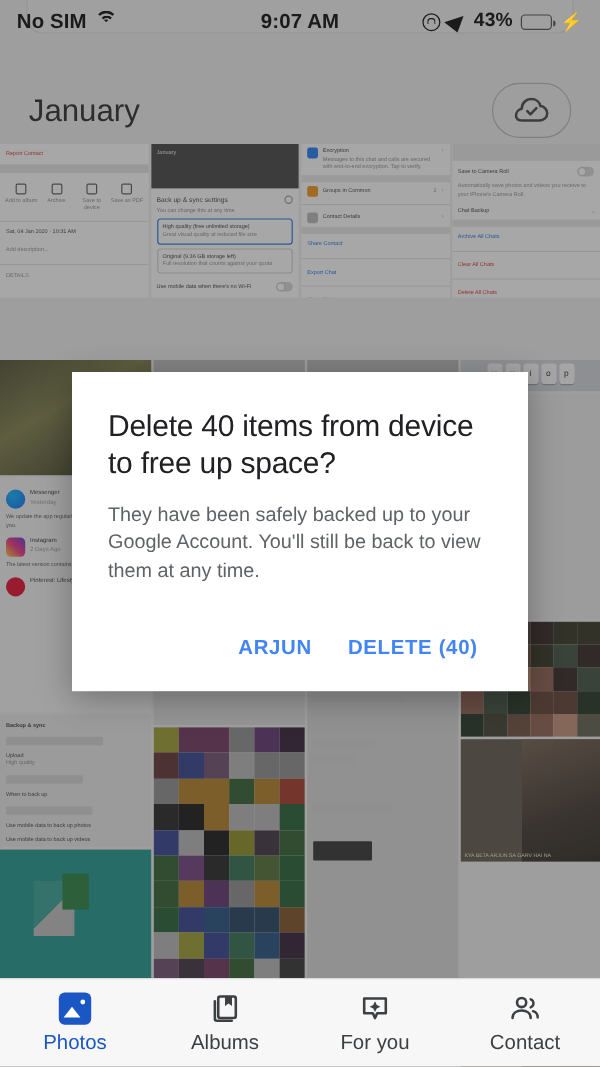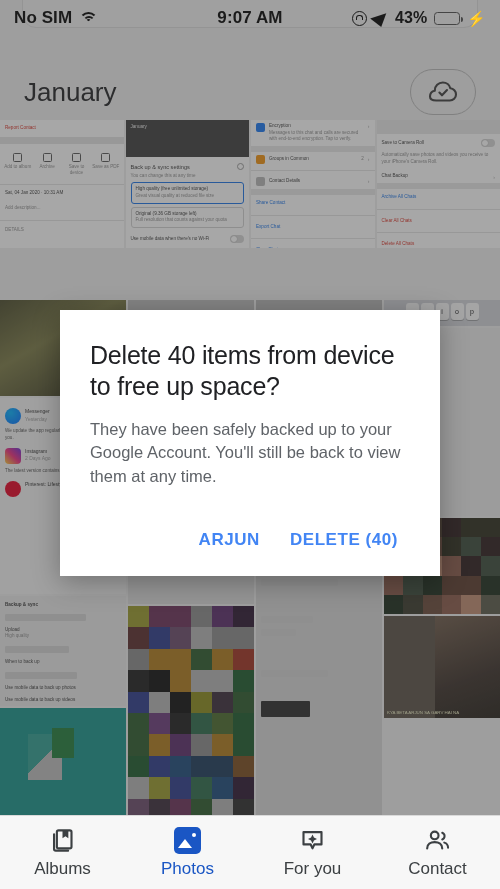--- a/index.html
+++ b/index.html
@@ -32,21 +32,21 @@
   #statusbar {
     position: absolute; top: 0; left: 0; right: 0; height: 36px;
     display: flex; align-items: center;
     padding: 0 14px;
     z-index: 70;
     color: #1b1b1b;
     font-size: 17px;
     font-weight: 600;
     letter-spacing: 0.1px;
   }
-  #sb-left { display: flex; align-items: center; gap: 7px; }
+  #sb-left { display: flex; gap: 7px; }
   #sb-center {
     position: absolute; left: 0; right: 0; text-align: center;
     font-size: 17px; font-weight: 600;
     pointer-events: none;
   }
   #sb-right {
     margin-left: auto; display: flex; align-items: center; gap: 7px;
     font-size: 16px; font-weight: 600;
   }
   .wifi-ico { width: 19px; height: 14px; position: relative; }
@@ -626,34 +626,34 @@
     <div id="dlg-title">Delete 40 items from device to free up space?</div>
     <div id="dlg-body">They have been safely backed up to your Google Account. You'll still be back to view them at any time.</div>
     <div id="dlg-actions">
       <button class="dlg-btn">ARJUN</button>
       <button class="dlg-btn">DELETE (40)</button>
     </div>
   </div>
 
   <div id="tabbar">
 
+    <div class="tab active">
+      <div class="tabico ico-photos"></div>
+      <div class="tab-label">Photos</div>
+    </div>
+
     <div class="tab">
       <div class="tabico">
         <svg width="27" height="27" viewBox="0 0 24 24" aria-hidden="true">
           <rect x="7" y="3" width="13" height="16" rx="1.5" fill="none" stroke="#3c4043" stroke-width="1.9"></rect>
           <path d="M12 3v7l2.6-1.8L17.2 10V3" fill="#3c4043"></path>
           <path d="M4.5 6.5v13a1.5 1.5 0 0 0 1.5 1.5h11" fill="none" stroke="#3c4043" stroke-width="1.9" stroke-linecap="round"></path>
         </svg>
       </div>
       <div class="tab-label">Albums</div>
-    </div>
-
-    <div class="tab active">
-      <div class="tabico ico-photos"></div>
-      <div class="tab-label">Photos</div>
     </div>
 
     <div class="tab">
       <div class="tabico">
         <svg width="27" height="27" viewBox="0 0 24 24" aria-hidden="true">
           <path d="M4 4.5h16v11H13.6L12 19l-1.6-3.5H4z" fill="none" stroke="#3c4043" stroke-width="1.9" stroke-linejoin="round"></path>
           <path d="M12 6.6l1.3 2.7 2.7 1.3-2.7 1.3L12 14.6l-1.3-2.7L8 10.6l2.7-1.3z" fill="#3c4043"></path>
         </svg>
       </div>
       <div class="tab-label">For you</div>

